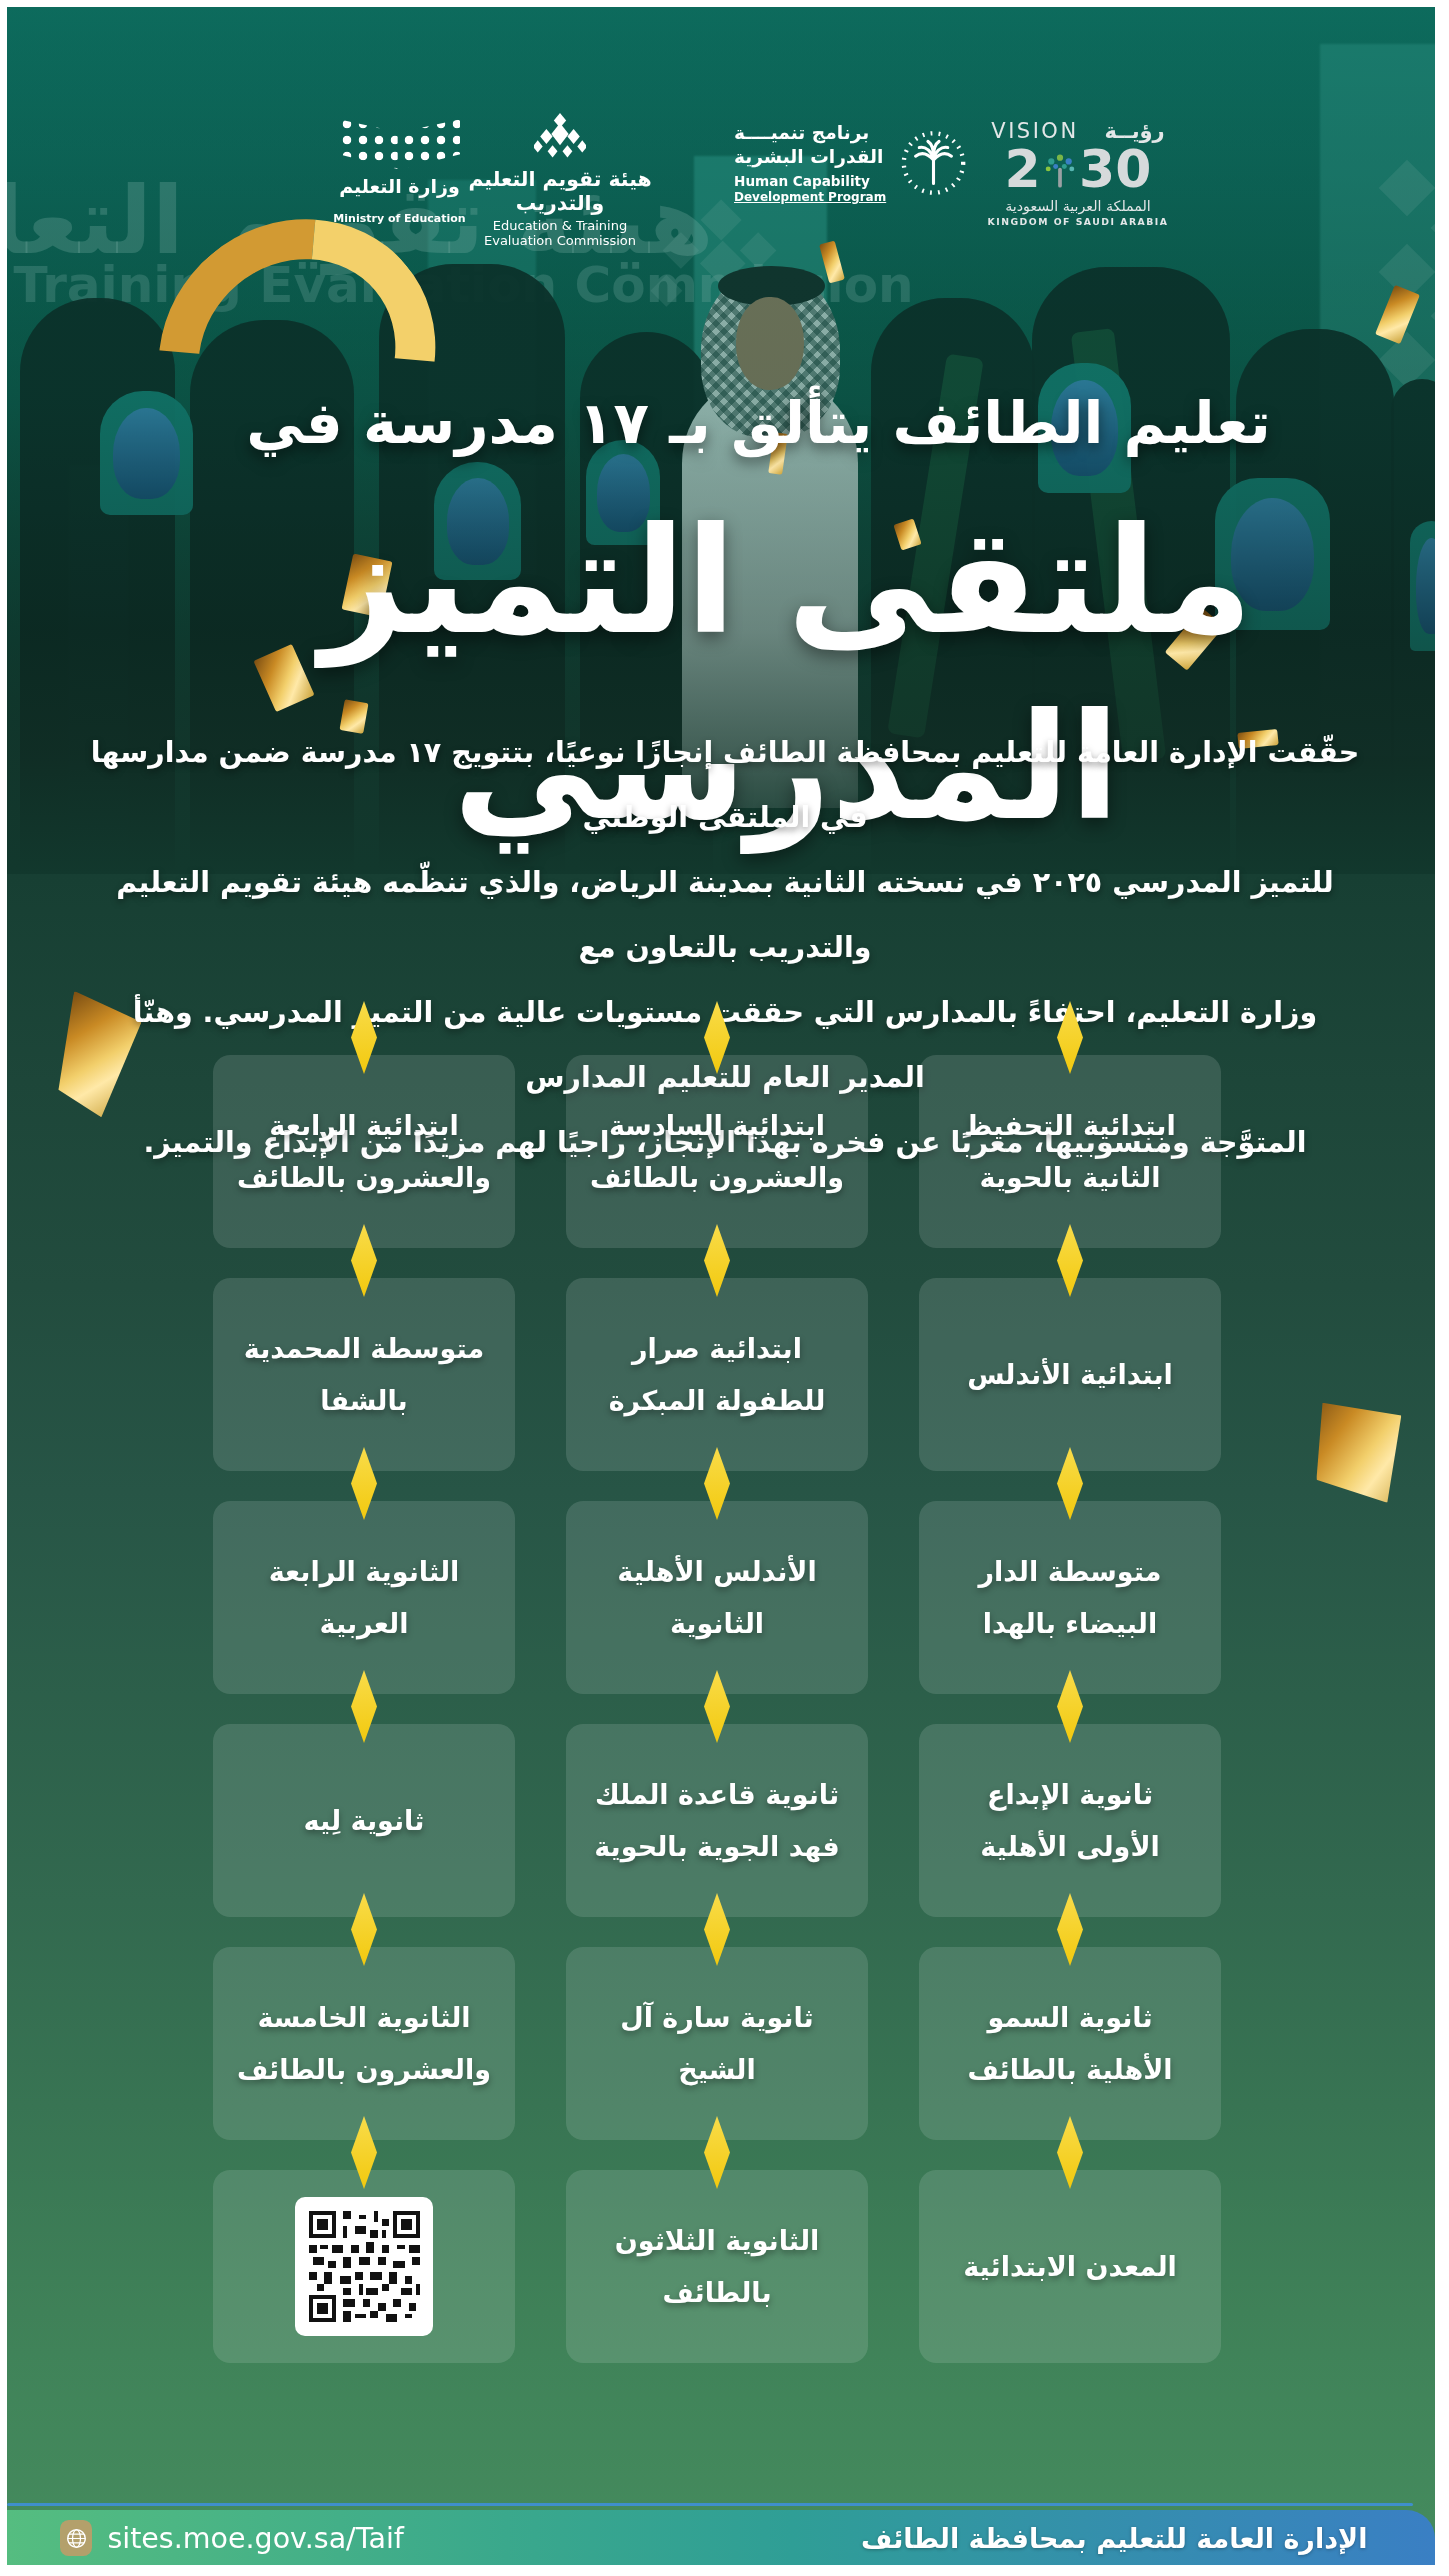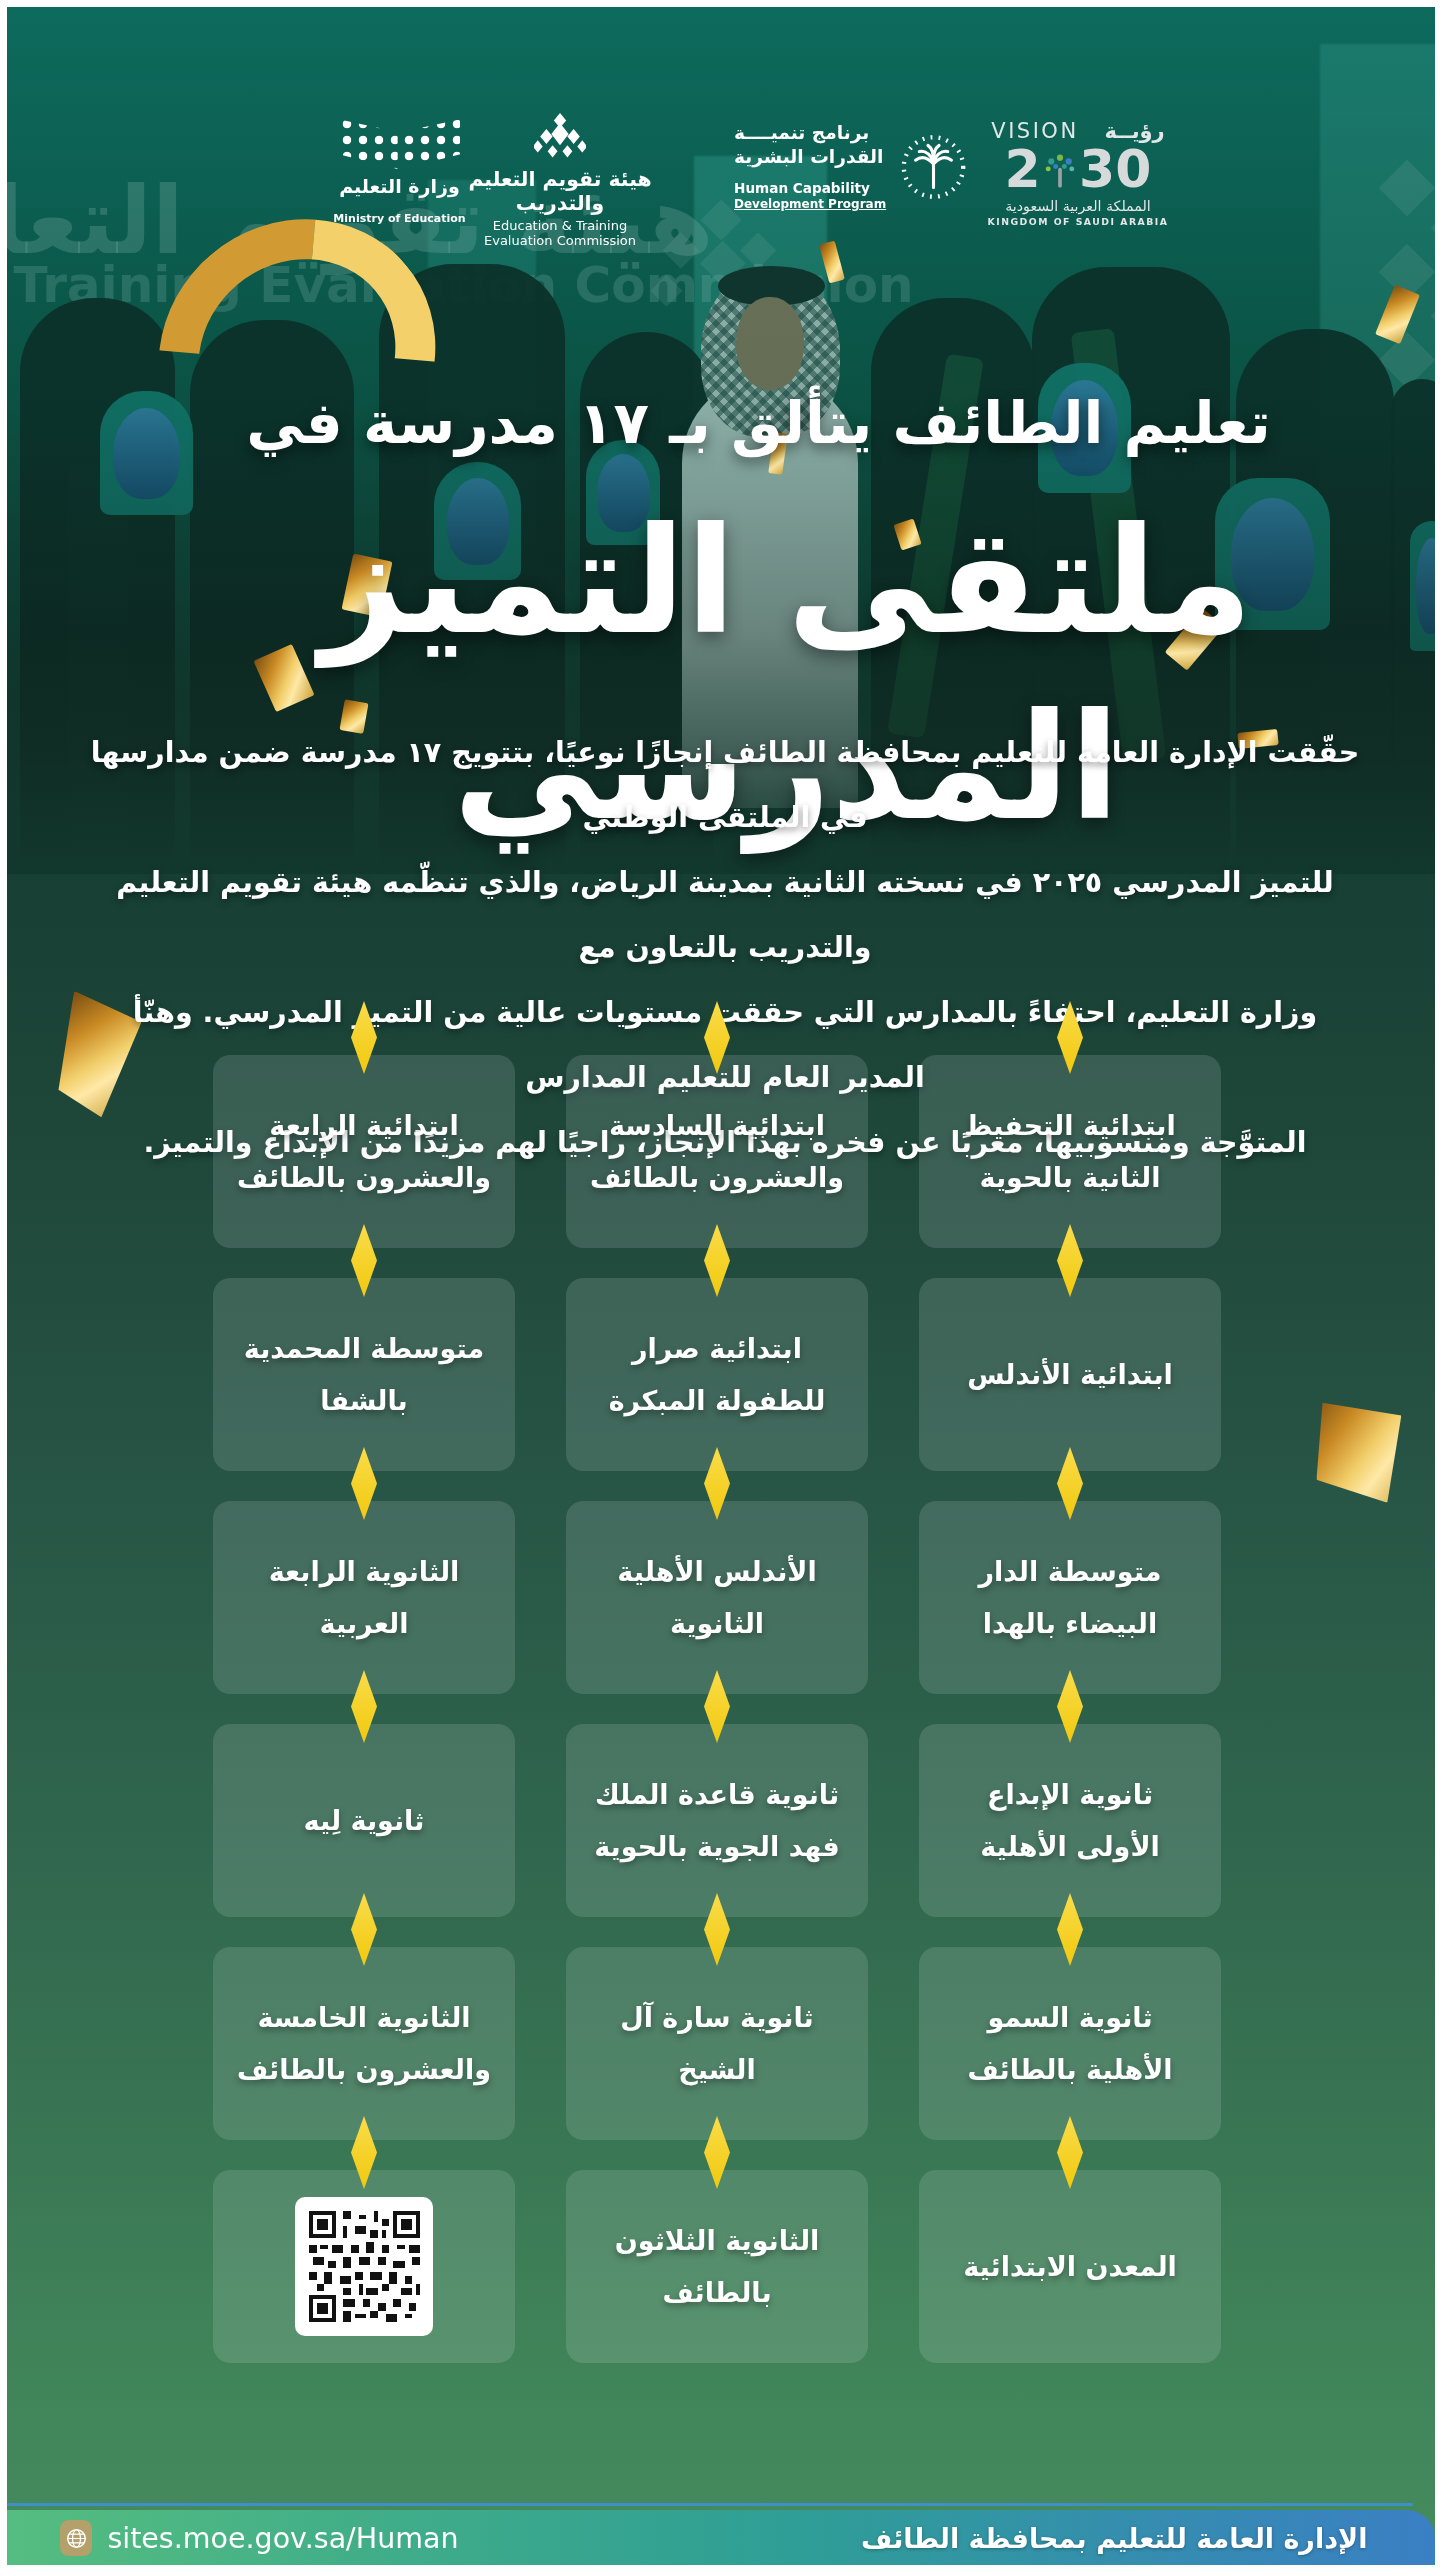--- a/index.html
+++ b/index.html
@@ -35,21 +35,21 @@
   
   .logos{position:absolute;top:0;left:0;width:100%;z-index:4;color:#fff;}
   .logo{position:absolute;text-align:center;color:#fff;}
   .dots-wing{display:inline-block;background-image:radial-gradient(circle,#fff 4px,transparent 4.6px);background-size:16px 16px;}
   .m-ar{font-size:19px;font-weight:bold;direction:rtl;margin-top:6.2px;}
   .m-en{font-size:11px;font-weight:700;margin-top:15px;}
   .e-ar{font-size:20.4px;font-weight:bold;direction:rtl;margin-top:5px;}
   .e-en{font-size:13px;font-weight:400;margin-top:2.5px;}
   .hcdp{display:flex;align-items:center;gap:11px;}
   .h-ar{font-size:18.6px;font-weight:bold;direction:rtl;line-height:23.5px;}
-  .h-en{font-size:13.6px;font-weight:bold;line-height:16px;margin-top:12px;}
+  .h-en{font-size:13.6px;font-weight:bold;line-height:16px;margin-top:5px;}
   .vis-row1{display:flex;justify-content:center;gap:26px;align-items:baseline;color:#e3e7e8;}
   .vis-word{font-size:21px;letter-spacing:2.5px;font-weight:400;}
   .vis-ar{font-size:21px;font-weight:bold;direction:rtl;}
   .vis-year{display:flex;align-items:center;justify-content:center;font-size:52px;font-weight:bold;color:#d6dadb;line-height:52px;}
   .vis-k-ar{font-size:14.2px;direction:rtl;color:#e3e7e8;margin-top:2.5px;}
   .vis-k-en{font-size:9.3px;letter-spacing:1.5px;color:#e3e7e8;margin-top:2.5px;font-weight:bold;}
   
   .headline{position:absolute;left:0;top:389px;width:100%;text-align:center;z-index:4;color:#fff;
             font-size:58px;font-weight:bold;direction:rtl;transform:translateX(34px);
             text-shadow:0 5px 13.6px rgba(0,0,0,.5);}
@@ -387,21 +387,21 @@
 
   <div class="foot-line"></div>
   <div class="foot-band">
     <div class="globe">
       <svg width="21" height="21" viewBox="0 0 24 24">
         <circle cx="12" cy="12" r="10" fill="none" stroke="#fff" stroke-width="1.6"></circle>
         <ellipse cx="12" cy="12" rx="4.5" ry="10" fill="none" stroke="#fff" stroke-width="1.4"></ellipse>
         <path d="M2 12h20 M3.5 7h17 M3.5 17h17" stroke="#fff" stroke-width="1.4" fill="none"></path>
       </svg>
     </div>
-    <span class="foot-url">sites.moe.gov.sa/Human</span>
+    <span class="foot-url">sites.moe.gov.sa/Taif</span>
     <span class="foot-org">الإدارة العامة للتعليم بمحافظة الطائف</span>
   </div>
 
   <div class="frame" style="left:0;top:0;width:1449px;height:7.4px;"></div>
   <div class="frame" style="left:0;top:0;width:7.4px;height:2576px;"></div>
   <div class="frame" style="right:0;top:0;width:13.6px;height:2576px;"></div>
   <div class="frame" style="left:0;top:2565px;width:1449px;height:10.5px;"></div>
 </div>
 
 

